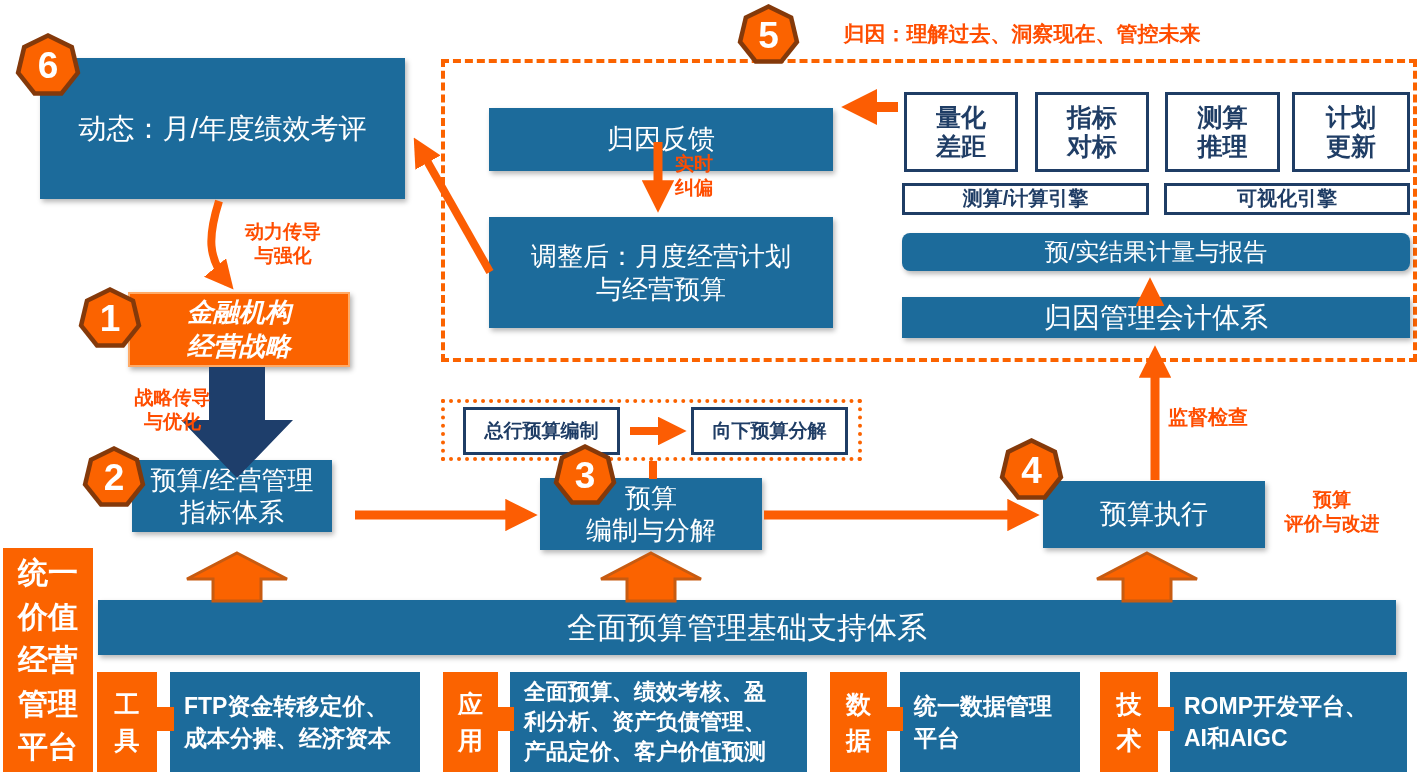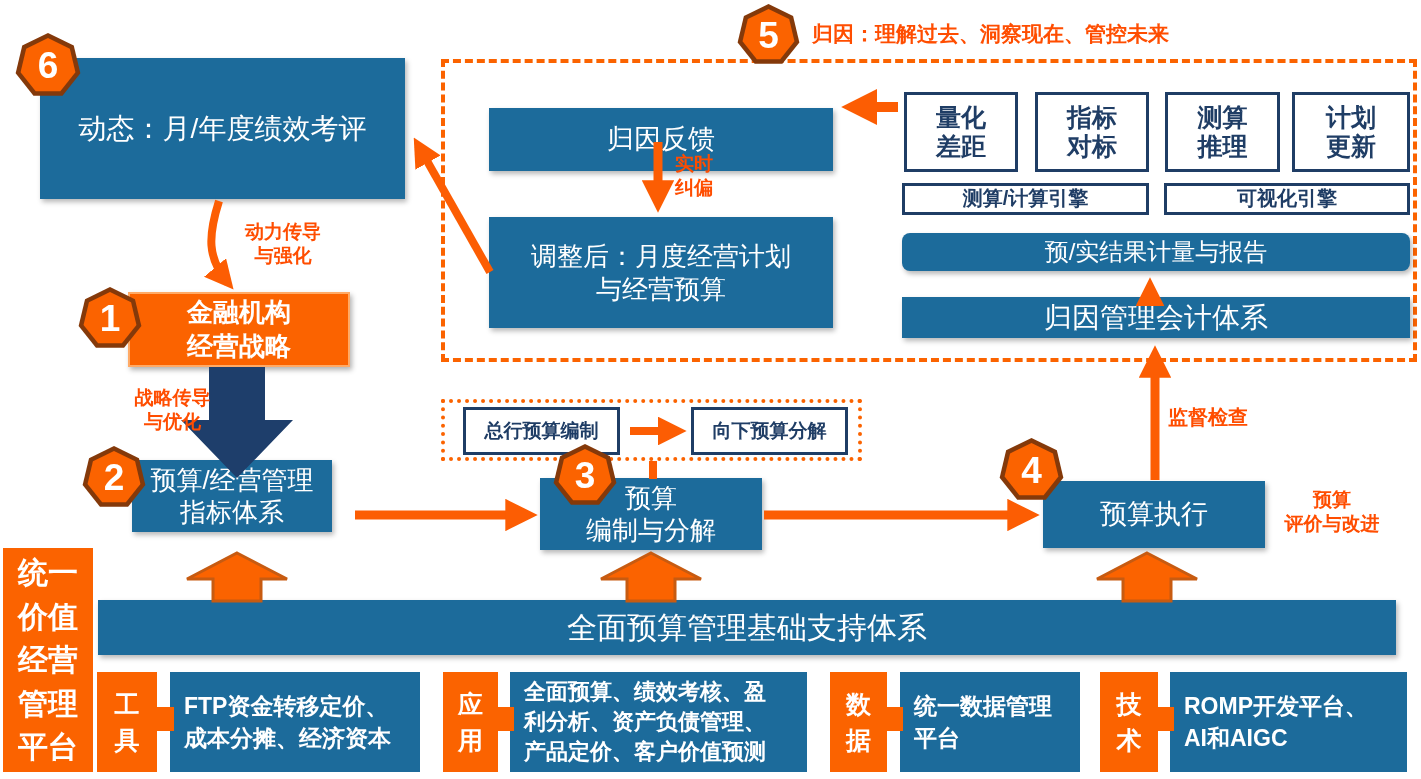--- a/index.html
+++ b/index.html
@@ -10,21 +10,21 @@
   .abs{position:absolute;box-sizing:border-box;}
   .prel{white-space:pre-line;}
   
   .bluebox{
     background:#1C6B9B;color:#ffffff;display:flex;align-items:center;justify-content:center;
     text-align:center;line-height:1.25;box-shadow:2px 3px 5px rgba(0,0,0,.28);
   }
   
   .orangebox{
     background:#FB6300;color:#ffffff;font-weight:bold;display:flex;align-items:center;justify-content:center;
-    text-align:center;line-height:1.3;border:2px solid #FFAA66;box-shadow:2px 3px 5px rgba(0,0,0,.3);
+    text-align:center;line-height:1.3;border:2px solid #FFAA66;box-shadow:2px 3px 5px rgba(0,0,0,.3);font-style:italic;
   }
   
   .navybox{
     border:3px solid #1F3D65;color:#1F3D65;font-weight:bold;display:flex;align-items:center;justify-content:center;
     text-align:center;line-height:1.18;background:transparent;
   }
   
   .olabel{color:#FF4D00;font-weight:bold;text-align:center;line-height:1.25;}
   
   .dashedframe{border:4px dashed #FB6300;}
@@ -111,21 +111,21 @@
   </div>
 
   <div class="abs lab olabel prel" style="left:120px;top:386px;width:105px;font-size:19px;">战略传导
 与优化</div>
 
   <div class="abs boxlayer bluebox prel" style="left:132px;top:460px;width:200px;height:72px;font-size:26px;">
     <span class="prel">预算/经营管理
 指标体系</span>
   </div>
 
-  <div class="abs lab olabel" style="left:812px;top:21px;width:420px;font-size:21px;text-align:left;">归因：理解过去、洞察现在、管控未来</div>
+  <div class="abs lab olabel" style="left:812px;top:21px;width:420px;font-size:21px;text-align:center;">归因：理解过去、洞察现在、管控未来</div>
 
   <div class="abs boxlayer bluebox" style="left:489px;top:75px;width:344px;height:63px;font-size:27px;margin-top:33px;">
     <span>归因反馈</span>
   </div>
 
   <div class="abs lab olabel prel" style="left:675px;top:152px;width:56px;font-size:19px;text-align:left;">实时
 纠偏</div>
 
   <div class="abs boxlayer bluebox prel" style="left:489px;top:217px;width:344px;height:111px;font-size:26px;">
     <span class="prel">调整后：月度经营计划

